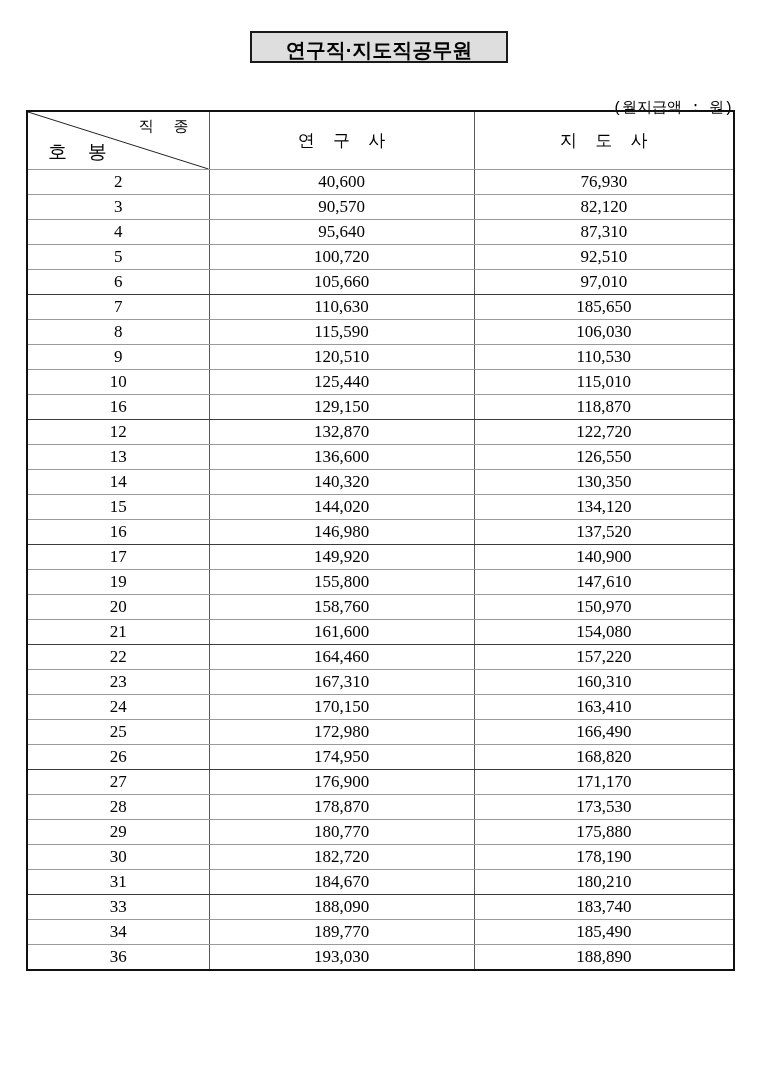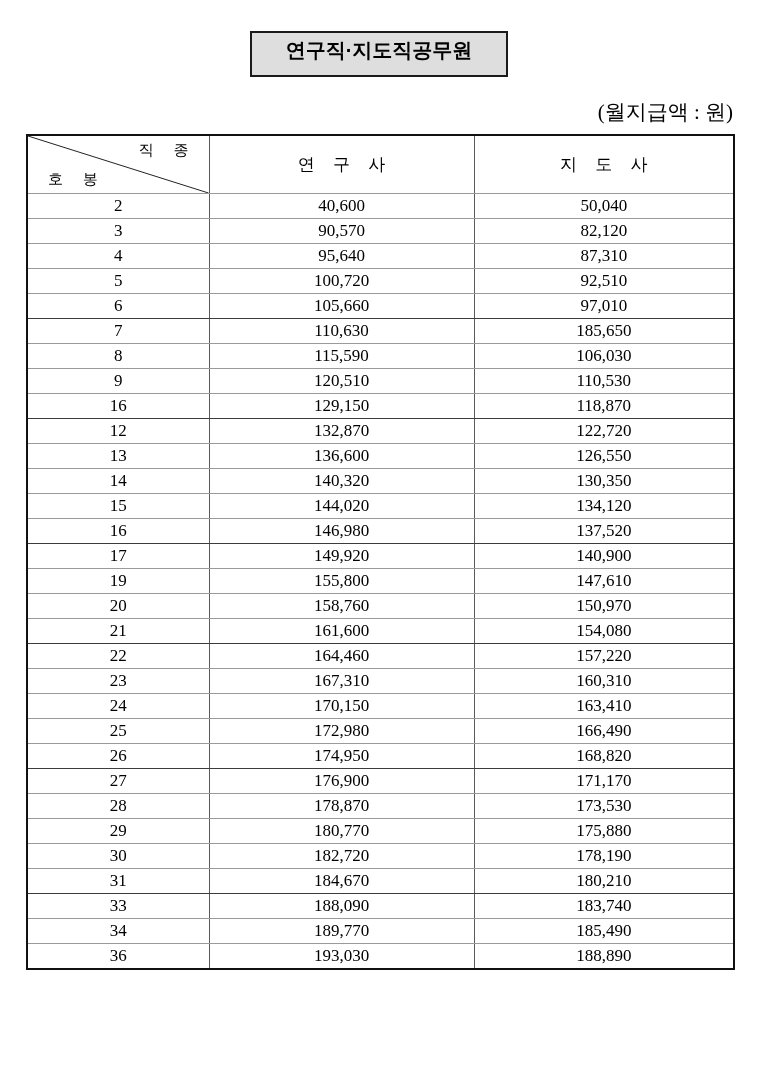--- a/index.html
+++ b/index.html
@@ -21,48 +21,48 @@
     position: absolute;
     left: 0;
     top: 31px;
     width: 758px;
     text-align: center;
   }
   .title-box {
     display: inline-block;
     box-sizing: border-box;
     width: 258px;
-    height: 46px;
+    height: 32px;
     line-height: 34px;
     background: #dedede;
     border: 2px solid #1a1a1a;
     font-family: "Liberation Sans", "DejaVu Sans", sans-serif;
     font-weight: bold;
     font-size: 20px;
     letter-spacing: 0px;
     text-align: center;
     color: #000000;
   }
 
   
   .unit-note {
     position: absolute;
     right: 25px;
     top: 98px;
-    font-family: Liberation Serif, serif;
-    font-size: 21px;
+    font-family: Liberation Mono, monospace;
+    font-size: 15px;
     color: #000000;
     white-space: nowrap;
   }
 
   
   .table-wrap {
     position: absolute;
     left: 26px;
-    top: 134px;
+    top: 110px;
     width: 707px;
   }
   table.pay {
     border-collapse: collapse;
     width: 707px;
     table-layout: fixed;
     border-left: 2px solid #111;
     border-right: 2px solid #111;
     border-top: 2px solid #111;
     border-bottom: 2px solid #111;
@@ -105,21 +105,21 @@
     right: 12px;
     top: 5px;
     font-size: 15px;
     letter-spacing: 8px;
     text-indent: 8px;
   }
   th.corner .lbl-row {
     position: absolute;
     left: 12px;
     bottom: 4px;
-    font-size: 15px;
+    font-size: 19px;
     letter-spacing: 8px;
     text-indent: 8px;
   }
 
   
   tbody td {
     height: 24px;
     font-size: 17px;
   }
   tbody tr.group-end > td { border-bottom: 1px solid #3c3c3c; }
@@ -156,21 +156,21 @@
           <span class="lbl-row">호 봉</span>
         </th>
         <th>연 구 사</th>
         <th>지 도 사</th>
       </tr>
     </thead>
     <tbody id="pay-body">
         <tr>
           <td class="step">2</td>
           <td class="amount">40,600</td>
-          <td class="amount">50,040</td>
+          <td class="amount">76,930</td>
         </tr>
         <tr>
           <td class="step">3</td>
           <td class="amount">90,570</td>
           <td class="amount">82,120</td>
         </tr>
         <tr>
           <td class="step">4</td>
           <td class="amount">95,640</td>
           <td class="amount">87,310</td>
@@ -193,20 +193,25 @@
         <tr>
           <td class="step">8</td>
           <td class="amount">115,590</td>
           <td class="amount">106,030</td>
         </tr>
         <tr>
           <td class="step">9</td>
           <td class="amount">120,510</td>
           <td class="amount">110,530</td>
         </tr>
+        <tr>
+          <td class="step">10</td>
+          <td class="amount">125,440</td>
+          <td class="amount">115,010</td>
+        </tr>
         <tr class="group-end">
           <td class="step">16</td>
           <td class="amount">129,150</td>
           <td class="amount">118,870</td>
         </tr>
         <tr>
           <td class="step">12</td>
           <td class="amount">132,870</td>
           <td class="amount">122,720</td>
         </tr>

